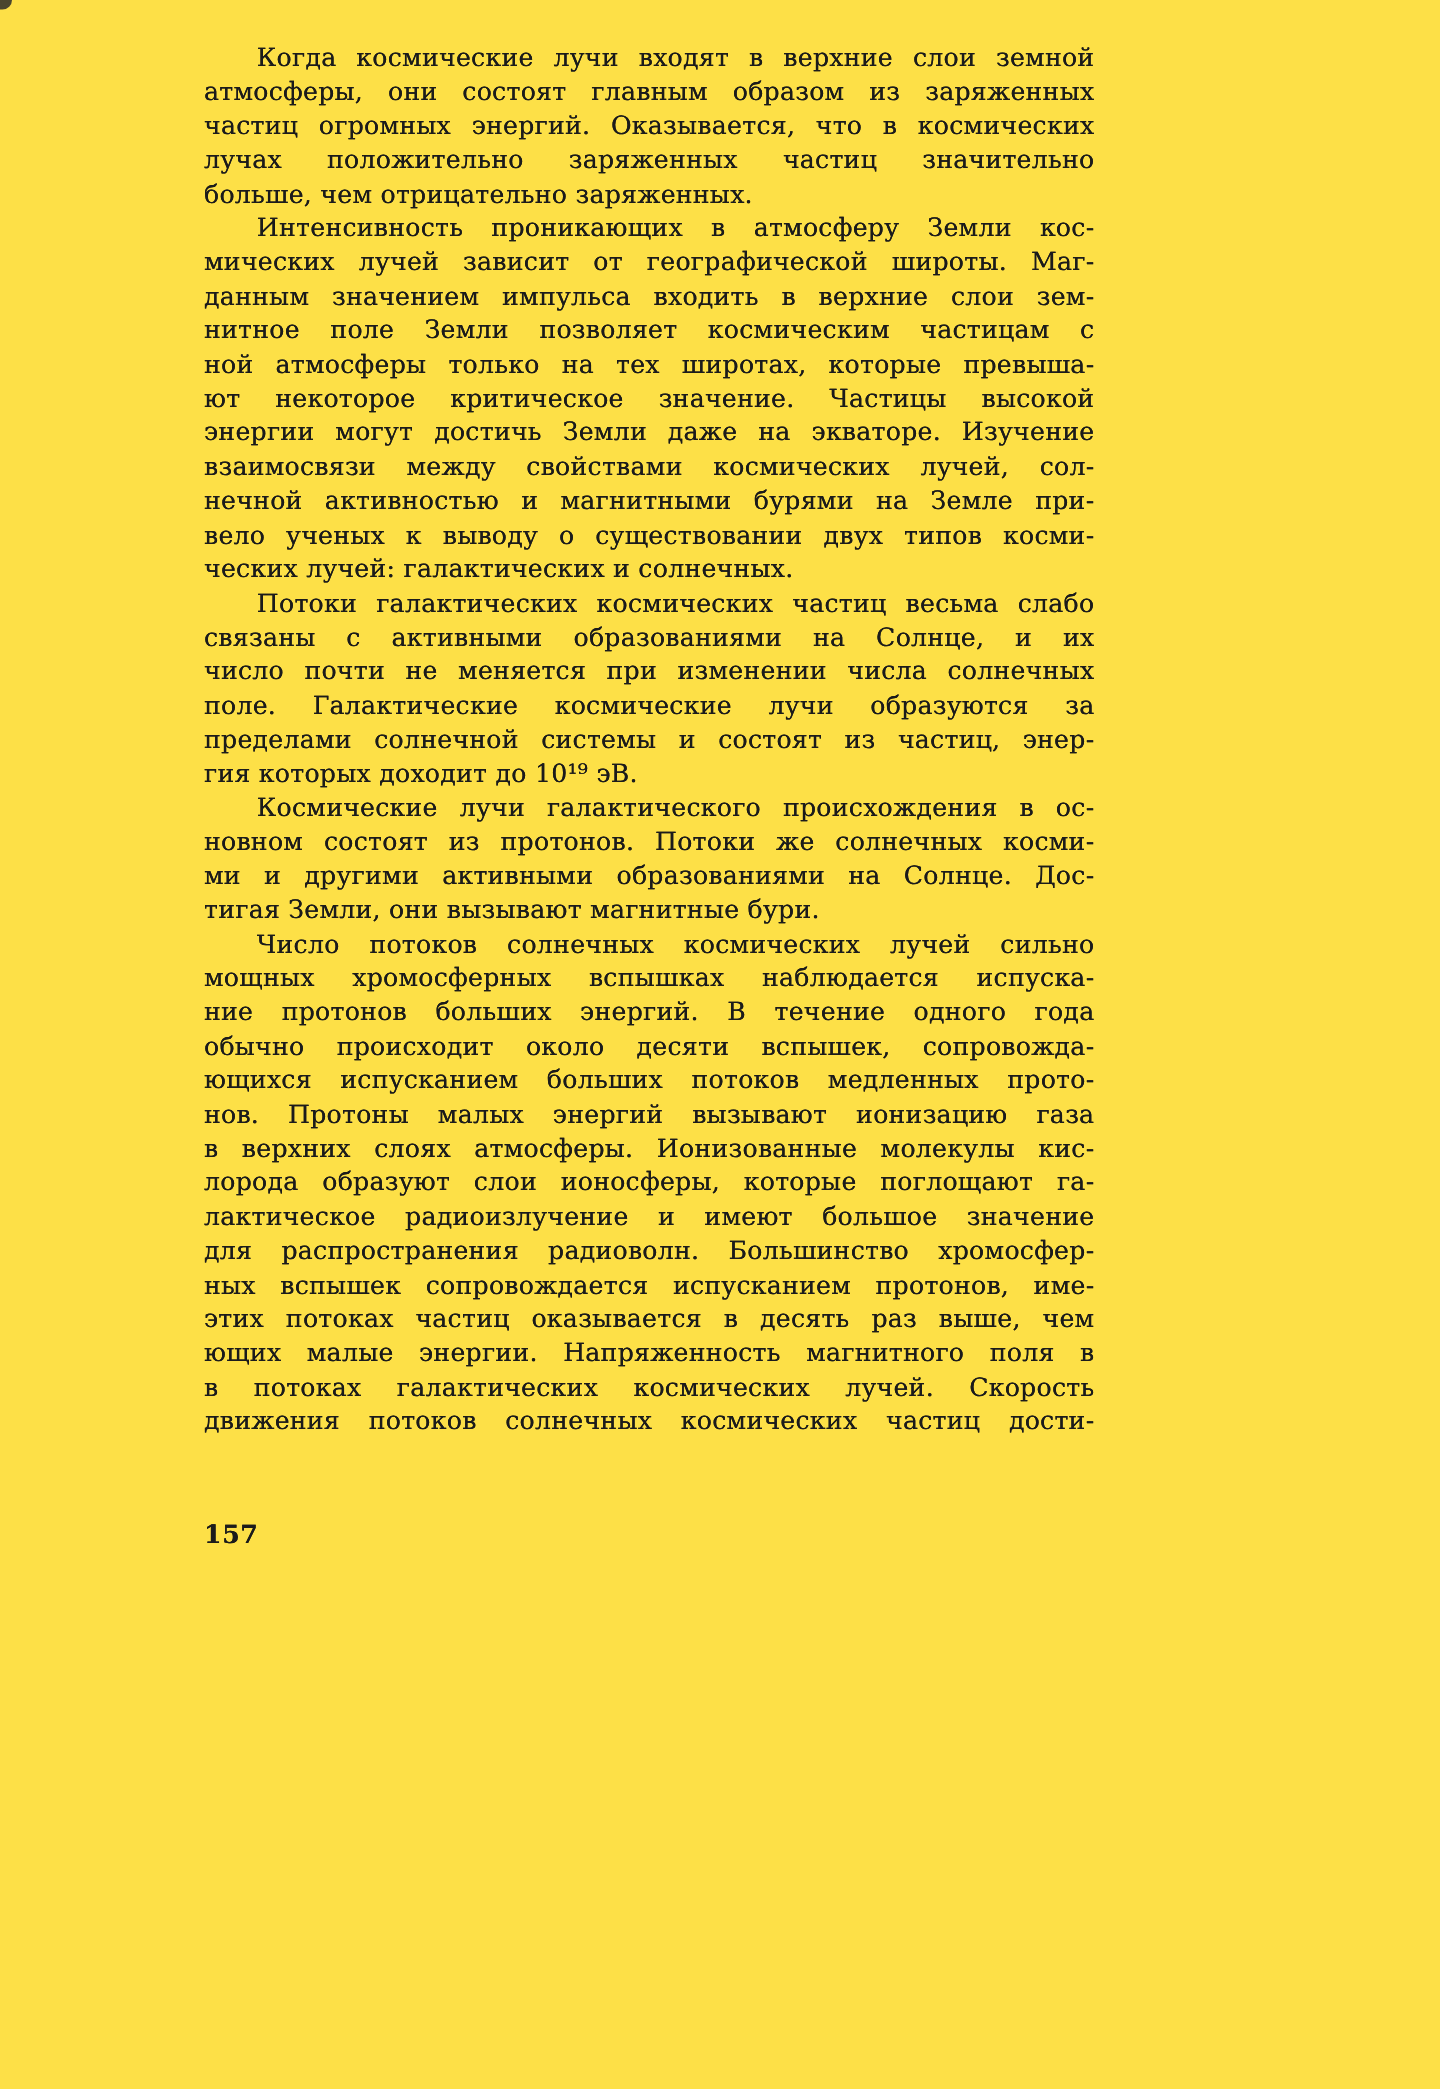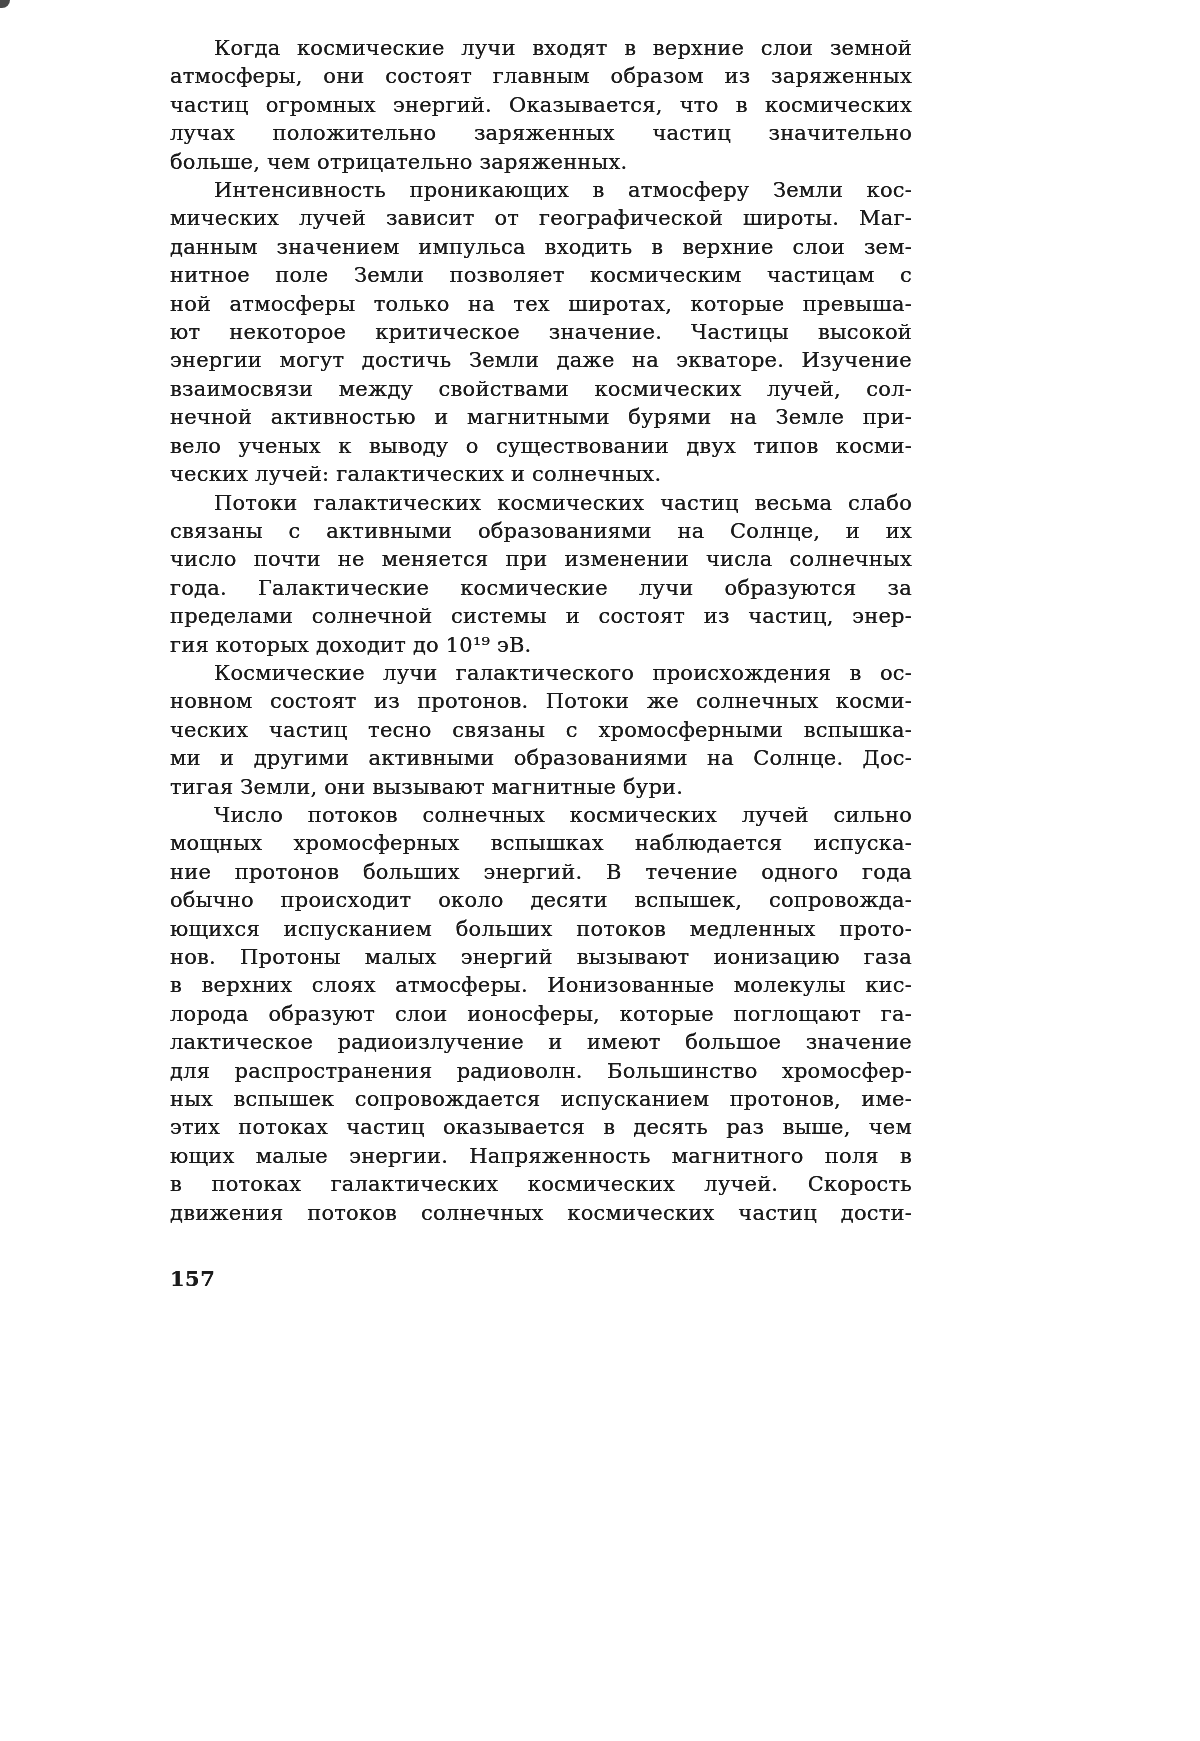--- a/index.html
+++ b/index.html
@@ -5,21 +5,21 @@
   html, body {
     margin: 0;
     padding: 0;
     background: #e9e7e2;
   }
   .page {
     position: relative;
     width: 1200px;
     height: 1741px;
     margin: 0 auto;
-    background: #ffffff;
+    background: #fde047;
     overflow: hidden;
     font-family: "DejaVu Serif", serif;
     color: #1b1b1b;
   }
   .scan-artifact {
     position: absolute;
     top: 0;
     left: 0;
     width: 10px;
     height: 8px;
@@ -80,26 +80,25 @@
       <div class="line">ной атмосферы только на тех широтах, которые превыша-</div>
       <div class="line">ют некоторое критическое значение. Частицы высокой</div>
       <div class="line">энергии могут достичь Земли даже на экваторе. Изучение</div>
       <div class="line">взаимосвязи между свойствами космических лучей, сол-</div>
       <div class="line">нечной активностью и магнитными бурями на Земле при-</div>
       <div class="line">вело ученых к выводу о существовании двух типов косми-</div>
       <div class="line last">ческих лучей: галактических и солнечных.</div>
       <div class="line indent">Потоки галактических космических частиц весьма слабо</div>
       <div class="line">связаны с активными образованиями на Солнце, и их</div>
       <div class="line">число почти не меняется при изменении числа солнечных</div>
-      <div class="line">года. Галактические космические лучи образуются за</div>
+      <div class="line">поле. Галактические космические лучи образуются за</div>
       <div class="line">пределами солнечной системы и состоят из частиц, энер-</div>
       <div class="line last">гия которых доходит до 10¹⁹ эВ.</div>
       <div class="line indent">Космические лучи галактического происхождения в ос-</div>
       <div class="line">новном состоят из протонов. Потоки же солнечных косми-</div>
-      <div class="line">ческих частиц тесно связаны с хромосферными вспышка-</div>
       <div class="line">ми и другими активными образованиями на Солнце. Дос-</div>
       <div class="line last">тигая Земли, они вызывают магнитные бури.</div>
       <div class="line indent">Число потоков солнечных космических лучей сильно</div>
       <div class="line">мощных хромосферных вспышках наблюдается испуска-</div>
       <div class="line">ние протонов больших энергий. В течение одного года</div>
       <div class="line">обычно происходит около десяти вспышек, сопровожда-</div>
       <div class="line">ющихся испусканием больших потоков медленных прото-</div>
       <div class="line">нов. Протоны малых энергий вызывают ионизацию газа</div>
       <div class="line">в верхних слоях атмосферы. Ионизованные молекулы кис-</div>
       <div class="line">лорода образуют слои ионосферы, которые поглощают га-</div>

